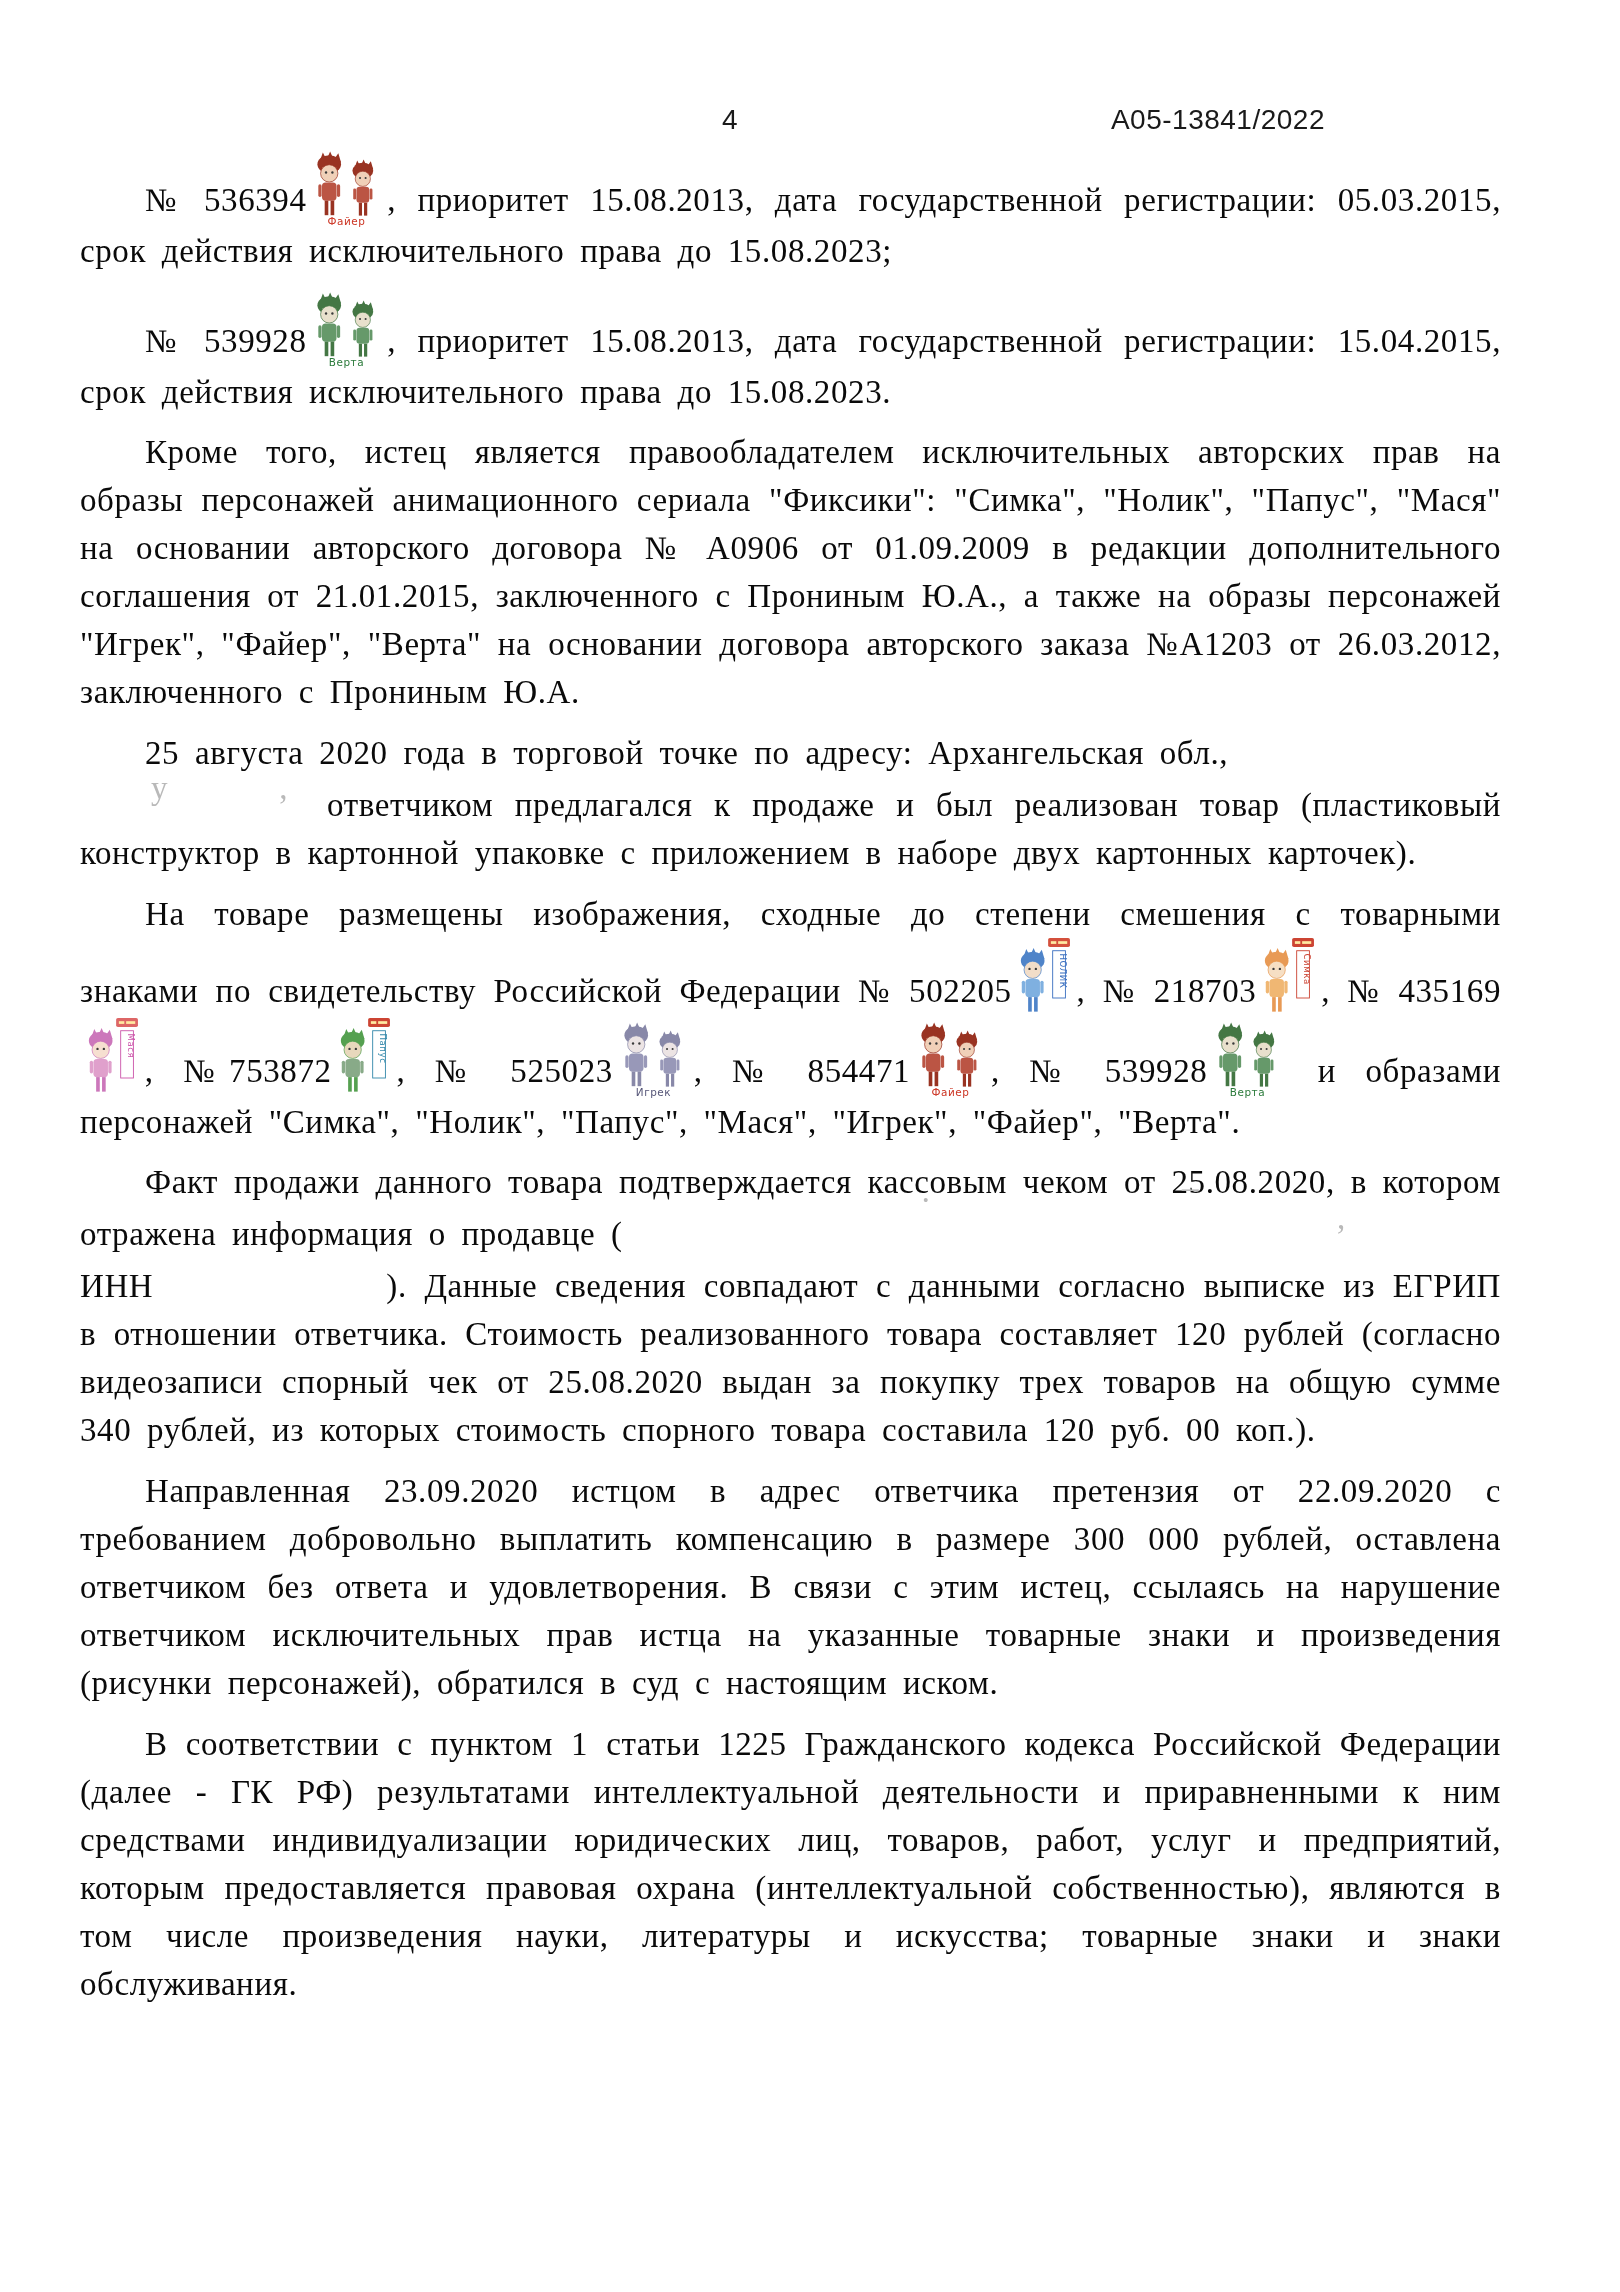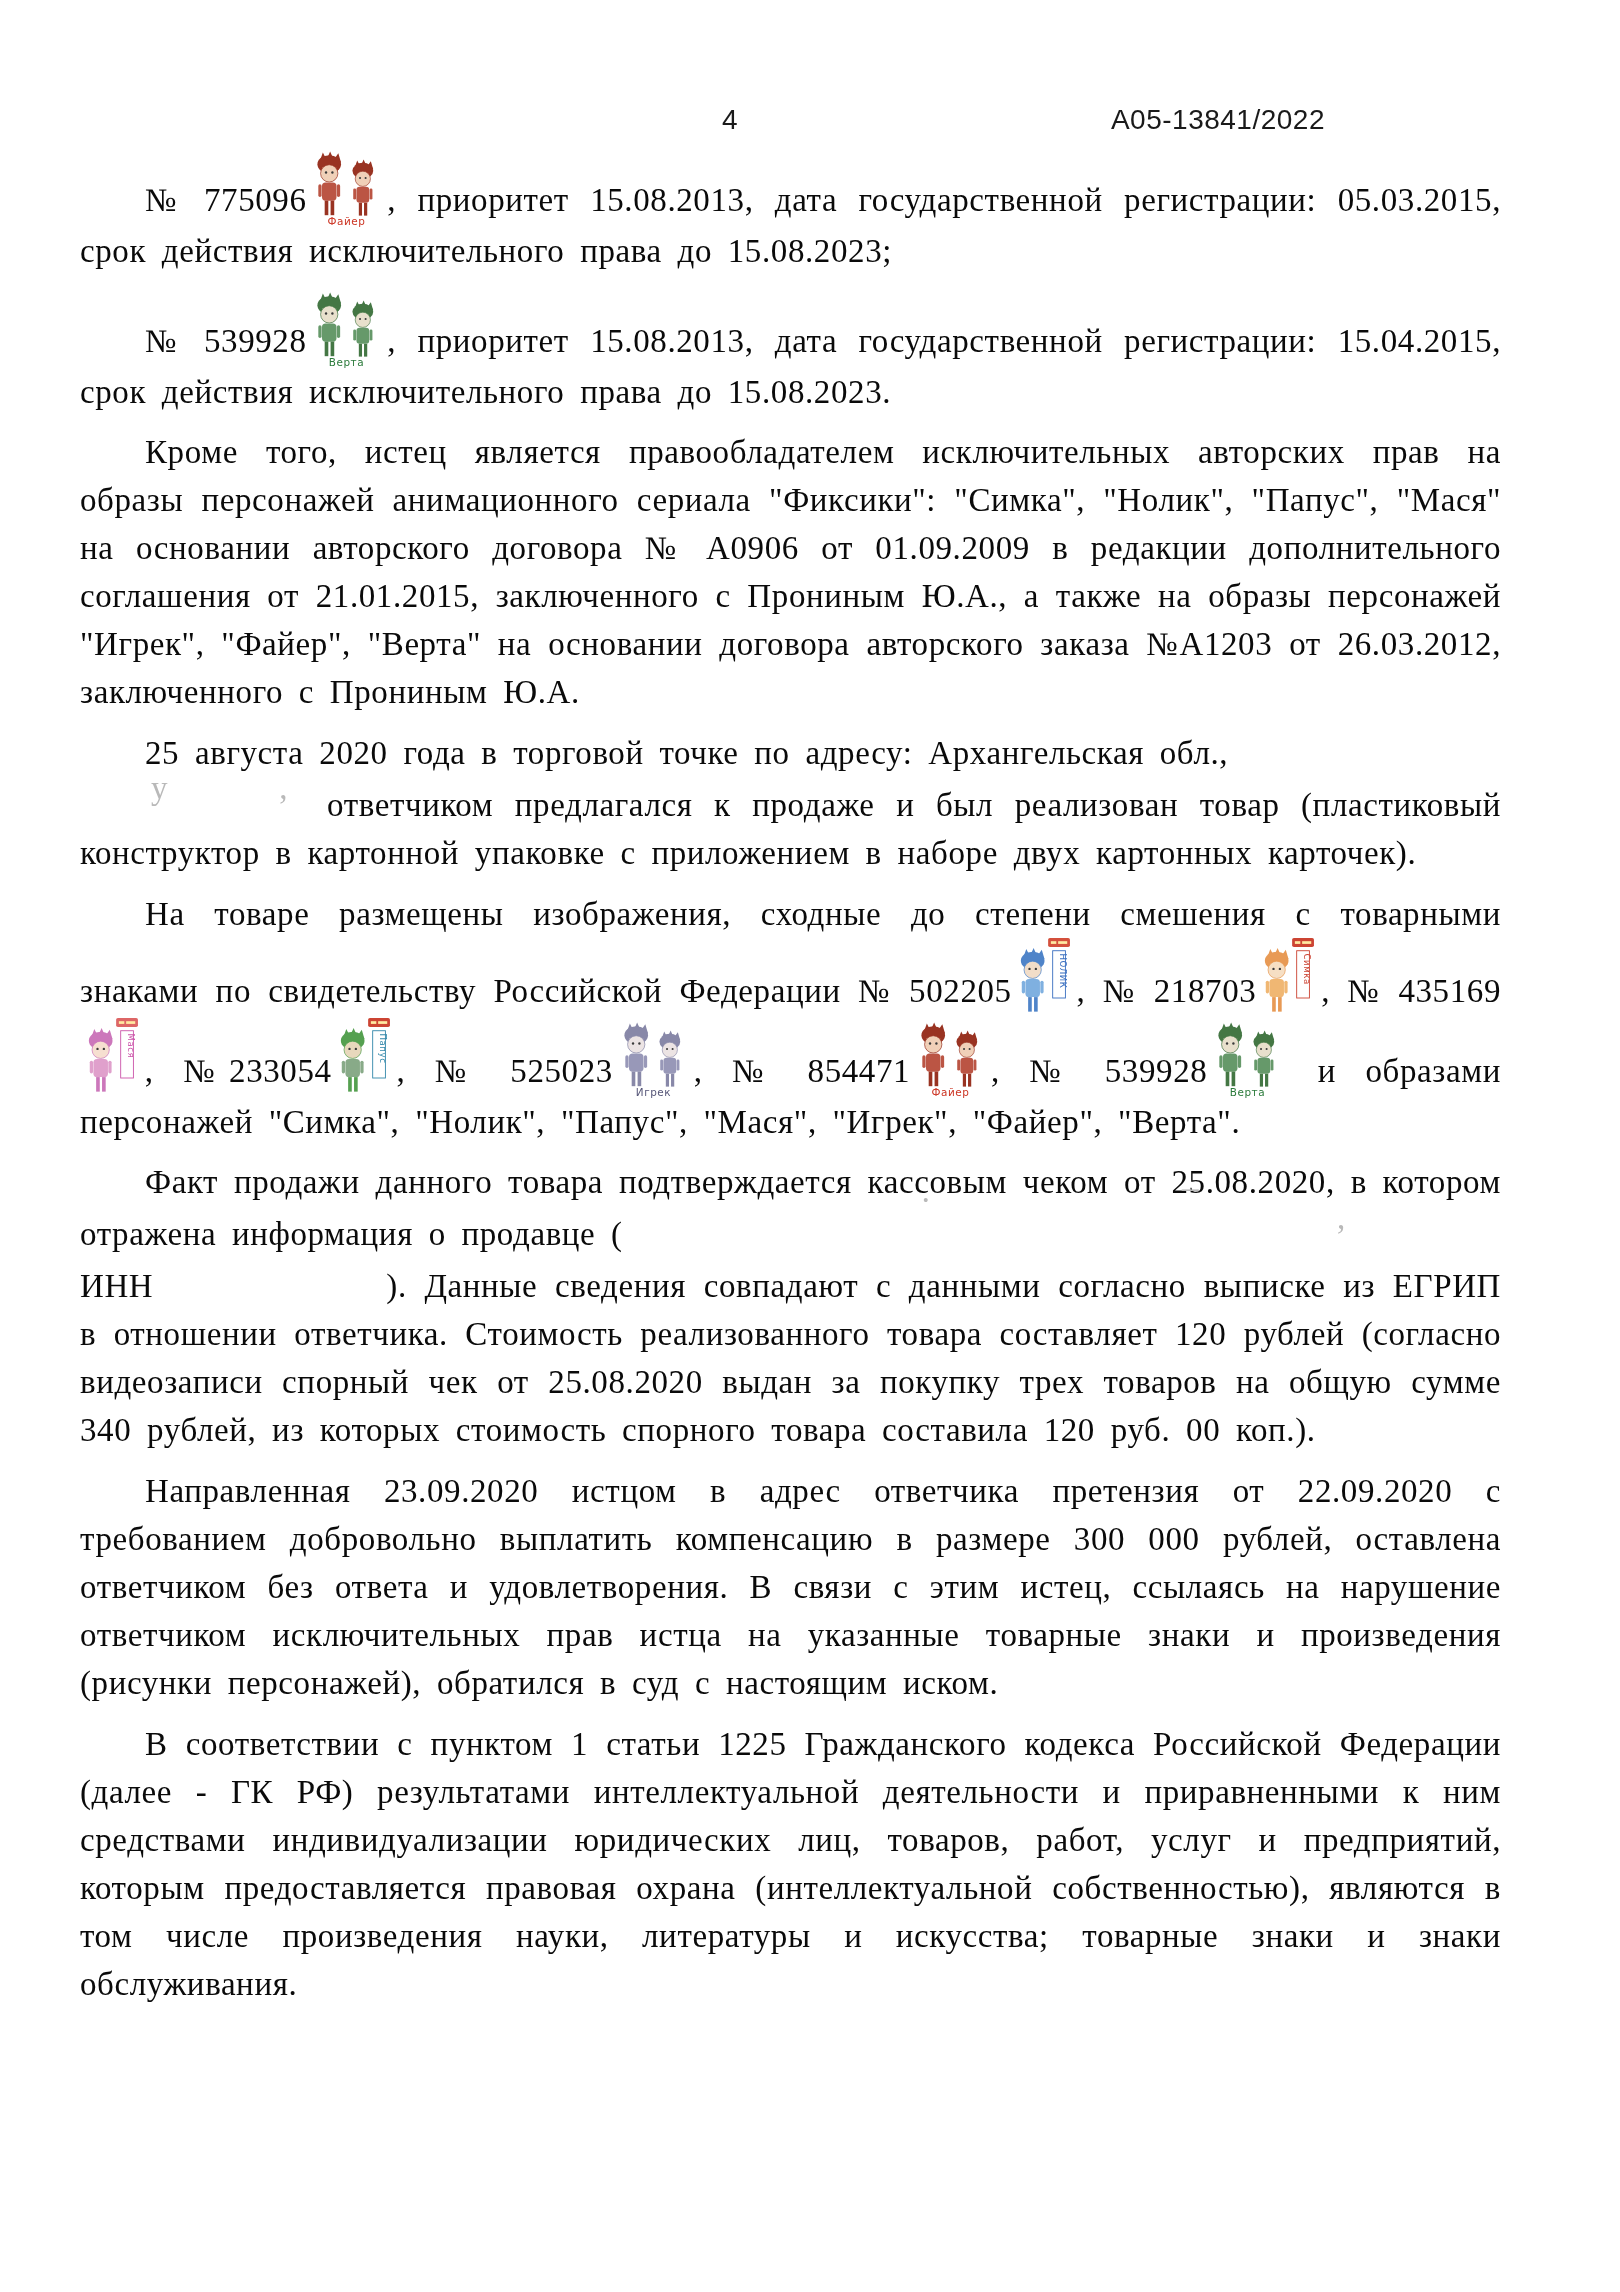--- a/index.html
+++ b/index.html
@@ -63,21 +63,21 @@
 
 <div class="page">
 
   <div class="page-header">
     <span class="page-number">4</span>
     <span class="case-number">А05-13841/2022</span>
   </div>
 
   <div class="content">
 
-    <p class="para"><span>№ 775096</span><svg class="tm tm-pair" viewBox="0 0 78 88" style="--hair:#993322;--skin:#f0d0b8;--body:#bb5544;--label:#cc3322;--banner:#bb5544;font-size:34px">
+    <p class="para"><span>№ 536394</span><svg class="tm tm-pair" viewBox="0 0 78 88" style="--hair:#993322;--skin:#f0d0b8;--body:#bb5544;--label:#cc3322;--banner:#bb5544;font-size:34px">
           <use href="#fx-fig" transform="translate(3,4)"></use>
           <use href="#fx-fig" transform="translate(42,13) scale(0.88)"></use>
           <text x="39" y="86" text-anchor="middle" font-size="11.5" fill="var(--label)">Файер</text>
         </svg><span>, приоритет 15.08.2013, дата государственной регистрации: 05.03.2015, срок действия исключительного права до 15.08.2023;</span></p>
 
     <p class="para"><span>№ 539928</span><svg class="tm tm-pair" viewBox="0 0 78 88" style="--hair:#447744;--skin:#e8e0cc;--body:#66996a;--label:#2a7a3a;--banner:#66996a;font-size:34px">
           <use href="#fx-fig" transform="translate(3,4)"></use>
           <use href="#fx-fig" transform="translate(42,13) scale(0.88)"></use>
           <text x="39" y="86" text-anchor="middle" font-size="11.5" fill="var(--label)">Верта</text>
         </svg><span>, приоритет 15.08.2013, дата государственной регистрации: 15.04.2015, срок действия исключительного права до 15.08.2023.</span></p>
@@ -101,21 +101,21 @@
           <rect x="45" y="3.5" width="10" height="3" fill="#ffe9a0"></rect>
           <rect x="39" y="14" width="14" height="52" fill="#ffffff" stroke="var(--label)" stroke-width="1"></rect>
           <text transform="rotate(90 47 17)" x="47" y="17" font-size="9.5" fill="var(--label)">Симка</text>
         </svg><span>, № 435169</span><svg class="tm tm-single" viewBox="0 0 60 88" style="--hair:#cc77bb;--skin:#f6dfd0;--body:#e0a0cc;--label:#cc55aa;--banner:#dd6666;font-size:34px">
           <use href="#fx-fig" transform="translate(0,10)"></use>
           <rect x="34" y="0" width="24" height="10" rx="2" fill="var(--banner)"></rect>
           <rect x="37" y="3.5" width="6" height="3" fill="#ffe9a0"></rect>
           <rect x="45" y="3.5" width="10" height="3" fill="#ffe9a0"></rect>
           <rect x="39" y="14" width="14" height="52" fill="#ffffff" stroke="var(--label)" stroke-width="1"></rect>
           <text transform="rotate(90 47 17)" x="47" y="17" font-size="9.5" fill="var(--label)">Мася</text>
-        </svg><span>, №233054</span><svg class="tm tm-single" viewBox="0 0 60 88" style="--hair:#55a050;--skin:#e8d8bc;--body:#88aa88;--label:#3388aa;--banner:#cc4433;font-size:34px">
+        </svg><span>, №753872</span><svg class="tm tm-single" viewBox="0 0 60 88" style="--hair:#55a050;--skin:#e8d8bc;--body:#88aa88;--label:#3388aa;--banner:#cc4433;font-size:34px">
           <use href="#fx-fig" transform="translate(0,10)"></use>
           <rect x="34" y="0" width="24" height="10" rx="2" fill="var(--banner)"></rect>
           <rect x="37" y="3.5" width="6" height="3" fill="#ffe9a0"></rect>
           <rect x="45" y="3.5" width="10" height="3" fill="#ffe9a0"></rect>
           <rect x="39" y="14" width="14" height="52" fill="#ffffff" stroke="var(--label)" stroke-width="1"></rect>
           <text transform="rotate(90 47 17)" x="47" y="17" font-size="9.5" fill="var(--label)">Папус</text>
         </svg><span>, № 525023</span><svg class="tm tm-pair" viewBox="0 0 78 88" style="--hair:#8888a8;--skin:#ece4e4;--body:#9898b8;--label:#555577;--banner:#9898b8;font-size:34px">
           <use href="#fx-fig" transform="translate(3,4)"></use>
           <use href="#fx-fig" transform="translate(42,13) scale(0.88)"></use>
           <text x="39" y="86" text-anchor="middle" font-size="11.5" fill="var(--label)">Игрек</text>

